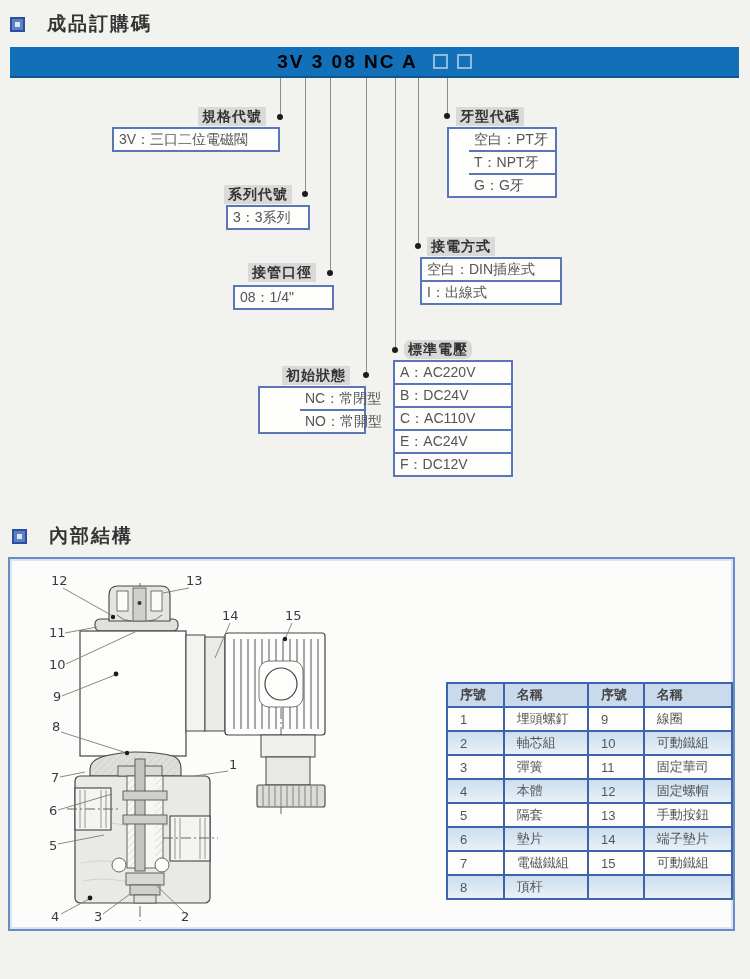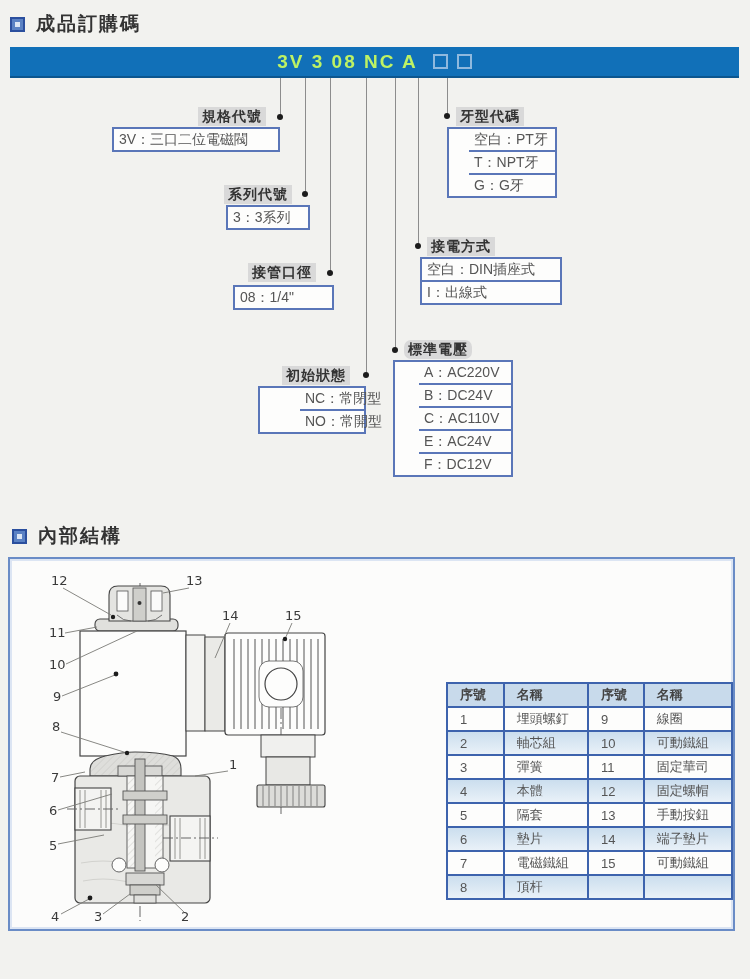--- a/index.html
+++ b/index.html
@@ -3,29 +3,29 @@
 <meta charset="utf-8">
 <style>
   html,body{margin:0;padding:0;}
   .page{
     position:relative;width:750px;height:979px;overflow:hidden;
     background:#f2f2ef;
     font-family:"Liberation Sans","DejaVu Sans",sans-serif;
     color:#3a3a3a;
   }
   
-  .sec-title{position:absolute;display:flex;align-items:center;gap:11px;font-size:19px;font-weight:bold;letter-spacing:2px;color:#333;}
+  .sec-title{position:absolute;display:flex;align-items:center;gap:22px;font-size:19px;font-weight:bold;letter-spacing:2px;color:#333;}
   .bullet{width:15px;height:15px;border:2px solid #2b4f9e;background:#5b82c4;box-sizing:border-box;position:relative;}
   .bullet::after{content:"";position:absolute;left:3px;top:3px;width:5px;height:5px;background:#dce6f5;}
   
   .code-bar{
     position:absolute;left:10px;top:47px;width:729px;height:31px;
     background:#1170b8;border-bottom:2px solid #0c568f;box-sizing:border-box;
     display:flex;align-items:center;justify-content:center;
-    color:#bef264;font-weight:bold;font-size:19px;letter-spacing:2px;
+    color:#000000;font-weight:bold;font-size:19px;letter-spacing:2px;
   }
   .code-text{margin-right:6px;}
   .sq{display:inline-block;width:15px;height:15px;border:2px solid #8fb9de;margin-left:9px;box-sizing:border-box;}
   
   .vline{position:absolute;width:1px;background:#8d8d8d;}
   .dot{position:absolute;width:6px;height:6px;border-radius:50%;background:#1c1c1c;}
   
   .tag{position:absolute;background:#d9d9d9;color:#333;font-weight:bold;font-size:14px;line-height:19px;padding:0 4px;white-space:nowrap;letter-spacing:1px;}
   
   .obox{position:absolute;border:2px solid #5a76b8;background:#fdfdfc;color:#555;font-size:14px;box-sizing:border-box;}
@@ -96,21 +96,21 @@
     <div class="row">08：1/4"</div>
   </div>
 
   <div class="tag" style="left:282px;top:366px;">初始狀態</div>
   <div class="obox" style="left:258px;top:386px;width:108px;padding-left:40px;">
     <div class="row">NC：常閉型</div>
     <div class="row">NO：常開型</div>
   </div>
 
   <div class="tag" style="left:404px;top:340px;border-radius:7px;">標準電壓</div>
-  <div class="obox" style="left:393px;top:360px;width:120px;padding-left:24px;">
+  <div class="obox" style="left:393px;top:360px;width:120px;">
     <div class="row">A：AC220V</div>
     <div class="row">B：DC24V</div>
     <div class="row">C：AC110V</div>
     <div class="row">E：AC24V</div>
     <div class="row">F：DC12V</div>
   </div>
 
   <div class="tag" style="left:427px;top:237px;">接電方式</div>
   <div class="obox" style="left:420px;top:257px;width:142px;">
     <div class="row">空白：DIN插座式</div>

